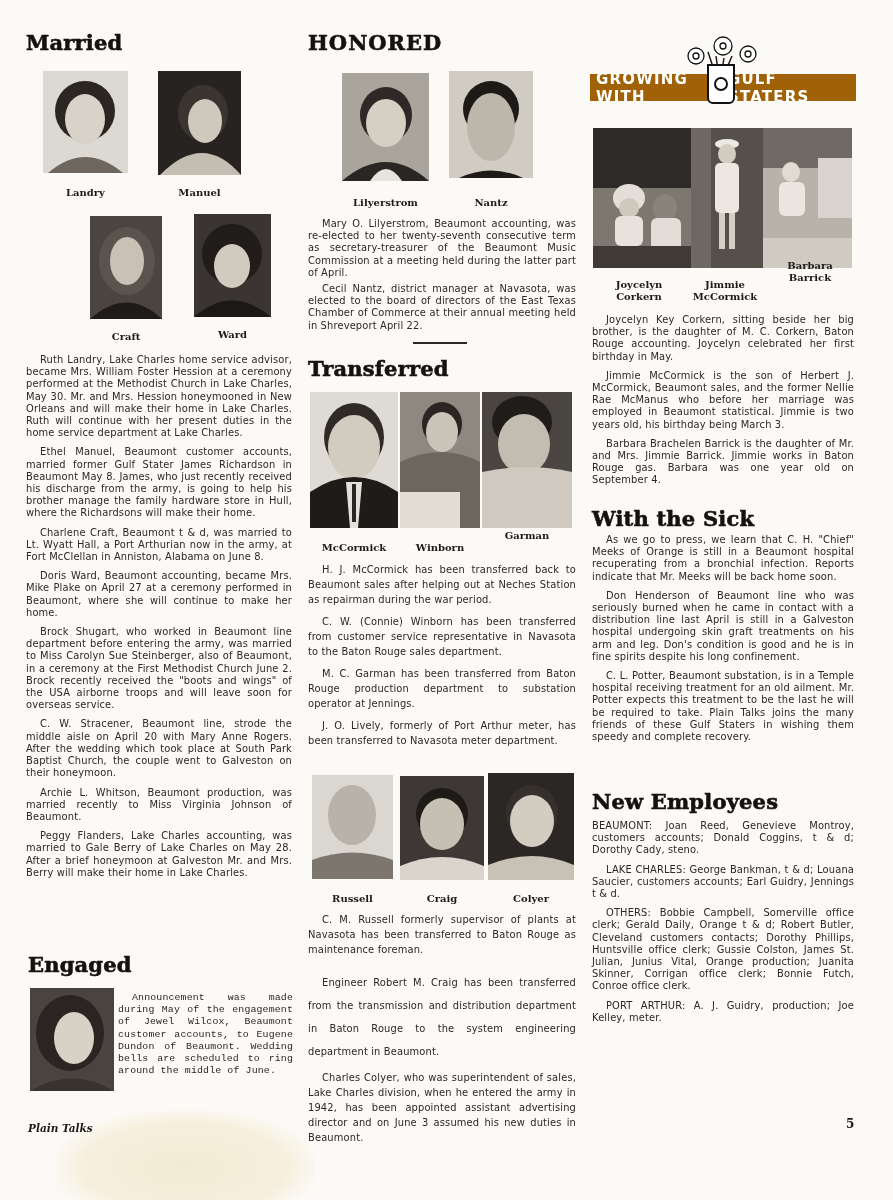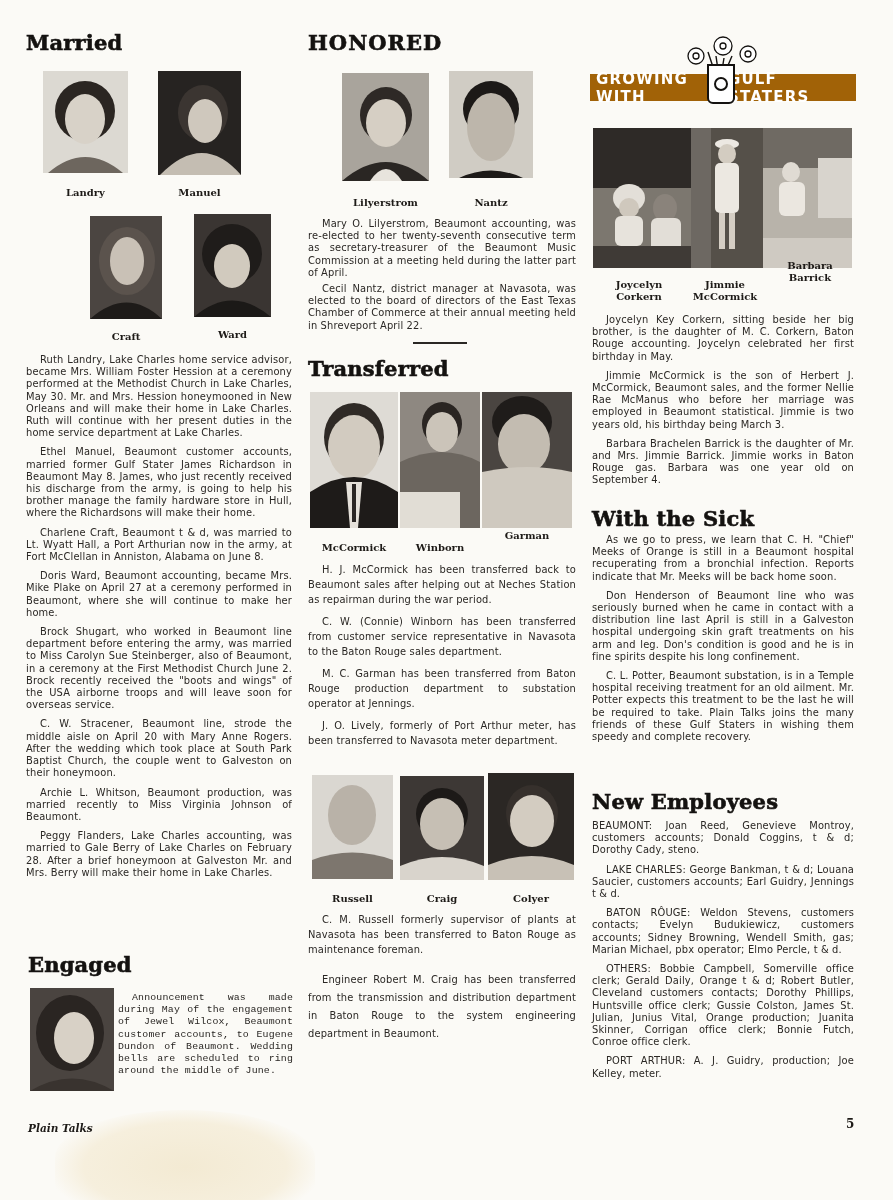--- a/index.html
+++ b/index.html
@@ -129,21 +129,21 @@
   <div class="caption" style="left:194px;top:329px;width:77px;">Ward</div>
 
   <div class="col col1" style="top:354px;">
     <p class="para">Ruth Landry, Lake Charles home service advisor, became Mrs. William Foster Hession at a ceremony performed at the Methodist Church in Lake Charles, May 30. Mr. and Mrs. Hession honeymooned in New Orleans and will make their home in Lake Charles. Ruth will continue with her present duties in the home service department at Lake Charles.</p>
     <p class="para">Ethel Manuel, Beaumont customer accounts, married former Gulf Stater James Richardson in Beaumont May 8. James, who just recently received his discharge from the army, is going to help his brother manage the family hardware store in Hull, where the Richardsons will make their home.</p>
     <p class="para">Charlene Craft, Beaumont t &amp; d, was married to Lt. Wyatt Hall, a Port Arthurian now in the army, at Fort McClellan in Anniston, Alabama on June 8.</p>
     <p class="para">Doris Ward, Beaumont accounting, became Mrs. Mike Plake on April 27 at a ceremony performed in Beaumont, where she will continue to make her home.</p>
     <p class="para">Brock Shugart, who worked in Beaumont line department before entering the army, was married to Miss Carolyn Sue Steinberger, also of Beaumont, in a ceremony at the First Methodist Church June 2. Brock recently received the "boots and wings" of the USA airborne troops and will leave soon for overseas service.</p>
     <p class="para">C. W. Stracener, Beaumont line, strode the middle aisle on April 20 with Mary Anne Rogers. After the wedding which took place at South Park Baptist Church, the couple went to Galveston on their honeymoon.</p>
     <p class="para">Archie L. Whitson, Beaumont production, was married recently to Miss Virginia Johnson of Beaumont.</p>
-    <p class="para">Peggy Flanders, Lake Charles accounting, was married to Gale Berry of Lake Charles on February 28. After a brief honeymoon at Galveston Mr. and Mrs. Berry will make their home in Lake Charles.</p>
+    <p class="para">Peggy Flanders, Lake Charles accounting, was married to Gale Berry of Lake Charles on May 28. After a brief honeymoon at Galveston Mr. and Mrs. Berry will make their home in Lake Charles.</p>
   </div>
 
   <div class="heading abs" style="left:28px;top:952px;">Engaged</div>
   <div class="photo" style="left:30px;top:988px;width:84px;height:103px;">
     <svg viewBox="0 0 84 103">
         <rect width="84" height="103" fill="#4a4440"></rect>
         <ellipse cx="40" cy="45" rx="34" ry="38" fill="#2a2522"></ellipse>
         <ellipse cx="44" cy="50" rx="20" ry="26" fill="#d8d1c6"></ellipse>
         <path d="M0 103 Q42 78 84 103Z" fill="#39332f"></path>
       </svg>
@@ -241,21 +241,22 @@
         <ellipse cx="44" cy="48" rx="22" ry="26" fill="#d3ccc1"></ellipse>
         <path d="M0 107 L0 92 Q44 74 86 92 L86 107Z" fill="#c8c1b6"></path>
       </svg>
   </div>
   <div class="caption" style="left:312px;top:893px;width:81px;">Russell</div>
   <div class="caption" style="left:400px;top:893px;width:84px;">Craig</div>
   <div class="caption" style="left:488px;top:893px;width:86px;">Colyer</div>
 
   <div class="col col2" style="top:912px;">
     <p class="para" style="line-height:15px;">C. M. Russell formerly supervisor of plants at Navasota has been transferred to Baton Rouge as maintenance foreman.</p>
-    <p class="para" style="line-height:18px;margin-top:14px;">Engineer Robert M. Craig has been transferred from the transmission and distribution department in Baton Rouge to the system engineering department in Beaumont.</p>
+    <p class="para" style="line-height:23px;margin-top:14px;">Engineer Robert M. Craig has been transferred from the transmission and distribution department in Baton Rouge to the system engineering department in Beaumont.</p>
+    <p class="para" style="line-height:15px;">Charles Colyer, who was superintendent of sales, Lake Charles division, when he entered the army in 1942, has been appointed assistant advertising director and on June 3 assumed his new duties in Beaumont.</p>
   </div>
 
   <svg class="flowers" viewBox="0 0 90 36">
     <g fill="#fff" stroke="#141210" stroke-width="1.3">
       <circle cx="18" cy="22" r="8"></circle>
         <circle cx="18" cy="22" r="3"></circle>
       <circle cx="45" cy="12" r="9"></circle>
         <circle cx="45" cy="12" r="3"></circle>
       <circle cx="70" cy="20" r="8"></circle>
         <circle cx="70" cy="20" r="3"></circle>
@@ -334,20 +335,19 @@
     <p class="para">As we go to press, we learn that C. H. "Chief" Meeks of Orange is still in a Beaumont hospital recuperating from a bronchial infection. Reports indicate that Mr. Meeks will be back home soon.</p>
     <p class="para">Don Henderson of Beaumont line who was seriously burned when he came in contact with a distribution line last April is still in a Galveston hospital undergoing skin graft treatments on his arm and leg. Don's condition is good and he is in fine spirits despite his long confinement.</p>
     <p class="para">C. L. Potter, Beaumont substation, is in a Temple hospital receiving treatment for an old ailment. Mr. Potter expects this treatment to be the last he will be required to take. Plain Talks joins the many friends of these Gulf Staters in wishing them speedy and complete recovery.</p>
   </div>
 
   <div class="heading abs" style="left:592px;top:789px;">New Employees</div>
 
   <div class="col col3" style="top:820px;">
     <p class="para" style="text-indent:0;">BEAUMONT: Joan Reed, Genevieve Montroy, customers accounts; Donald Coggins, t &amp; d; Dorothy Cady, steno.</p>
     <p class="para">LAKE CHARLES: George Bankman, t &amp; d; Louana Saucier, customers accounts; Earl Guidry, Jennings t &amp; d.</p>
-    <p class="para">BATON RÔUGE: Weldon Stevens, customers contacts; Evelyn Budukiewicz, customers accounts; Sidney Browning, Wendell Smith, gas; Marian Michael, pbx operator; Elmo Percle, t &amp; d.</p>
     <p class="para">OTHERS: Bobbie Campbell, Somerville office clerk; Gerald Daily, Orange t &amp; d; Robert Butler, Cleveland customers contacts; Dorothy Phillips, Huntsville office clerk; Gussie Colston, James St. Julian, Junius Vital, Orange production; Juanita Skinner, Corrigan office clerk; Bonnie Futch, Conroe office clerk.</p>
     <p class="para">PORT ARTHUR: A. J. Guidry, production; Joe Kelley, meter.</p>
   </div>
 
   <div class="footer-left">Plain Talks</div>
   <div class="footer-right">5</div>
 </div>
 
 </body></html>

